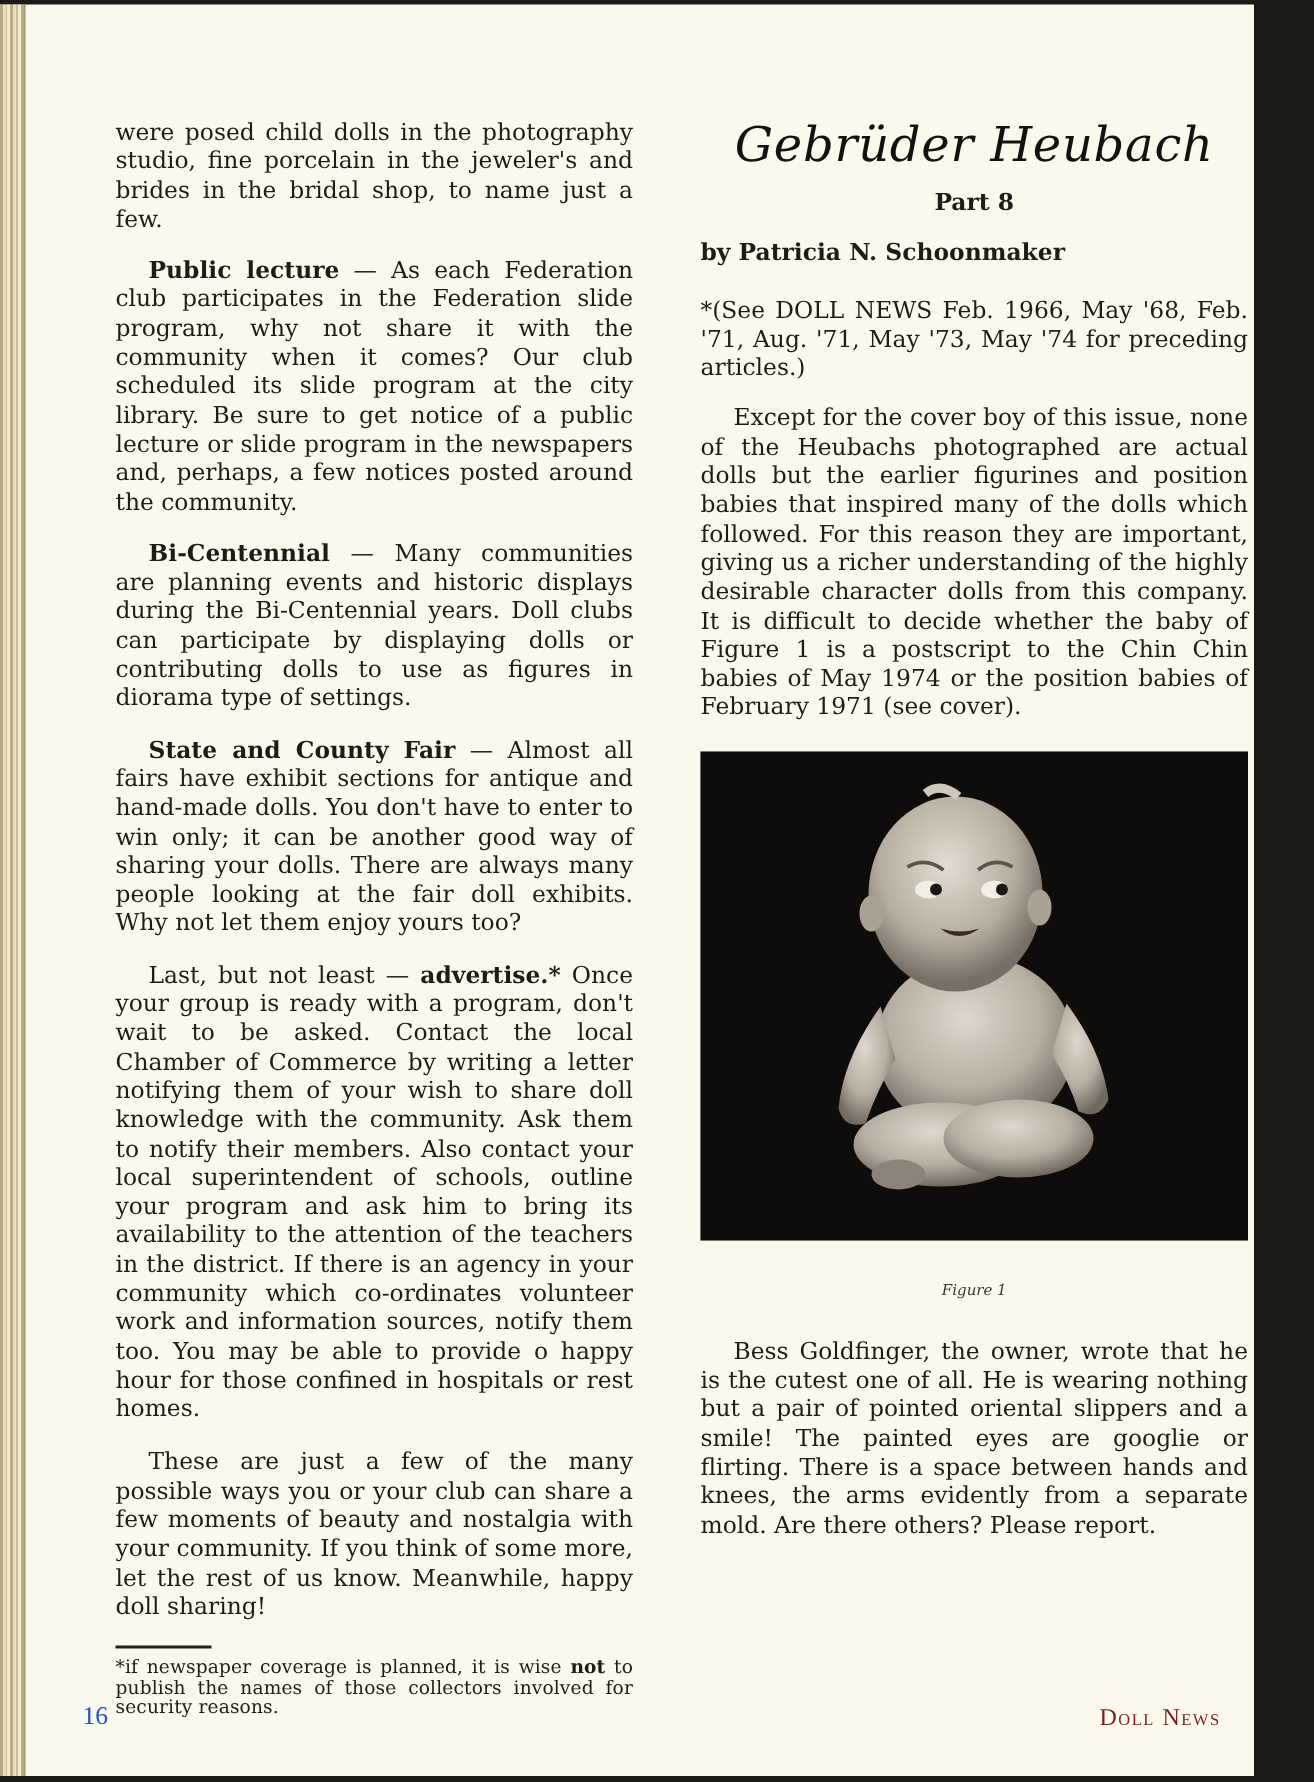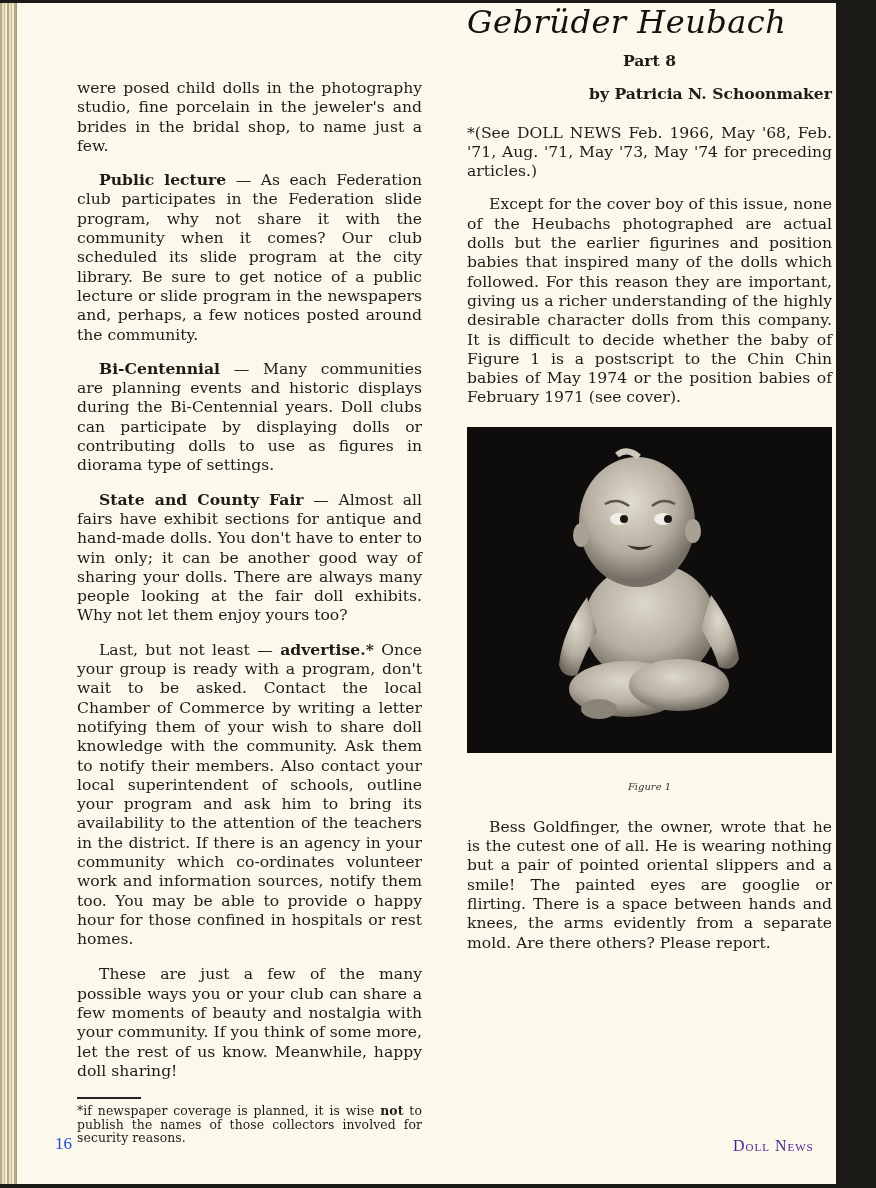--- a/index.html
+++ b/index.html
@@ -37,33 +37,33 @@
   }
   .footnote {
     font-size: 12.4px; line-height: 13.4px; text-align: justify; letter-spacing: 0.1px;
   }
   .page-number {
     position: absolute; left: 55px; top: 1131px;
     font-family: "Liberation Serif", serif; font-size: 17px; color: #1d4ed8;
   }
   .masthead {
     position: absolute; left: 733px; top: 1134px;
-    font-family: "Liberation Serif", serif; font-size: 16px; color: #4c1d95;
+    font-family: "Liberation Serif", serif; font-size: 16px; color: #7f1d1d;
     font-variant: small-caps; letter-spacing: 1px;
   }
   .title {
-    
+    margin-top: 74px; text-align: center;
     font-family: "DejaVu Serif", serif; font-style: italic;
     font-size: 32px; line-height: 38px; letter-spacing: 0.5px; color: #141210;
   }
   .part {
     text-align: center; font-weight: bold; font-size: 15.6px; margin-top: 10px;
   }
   .byline {
-    text-align: right; font-weight: bold; font-size: 15.6px; margin-top: 14px;
+    text-align: left; font-weight: bold; font-size: 15.6px; margin-top: 14px;
   }
   .see-also { margin-top: 20px; }
   .figure-photo {
     margin-top: 19px; width: 365px; height: 326px; position: relative;
     background: #0d0c0b; overflow: hidden;
   }
   .figure-caption {
     text-align: center; font-style: italic;
     font-family: "DejaVu Serif", serif; font-size: 10px; line-height: 19px;
     color: #3a3530; margin-top: 24px;

